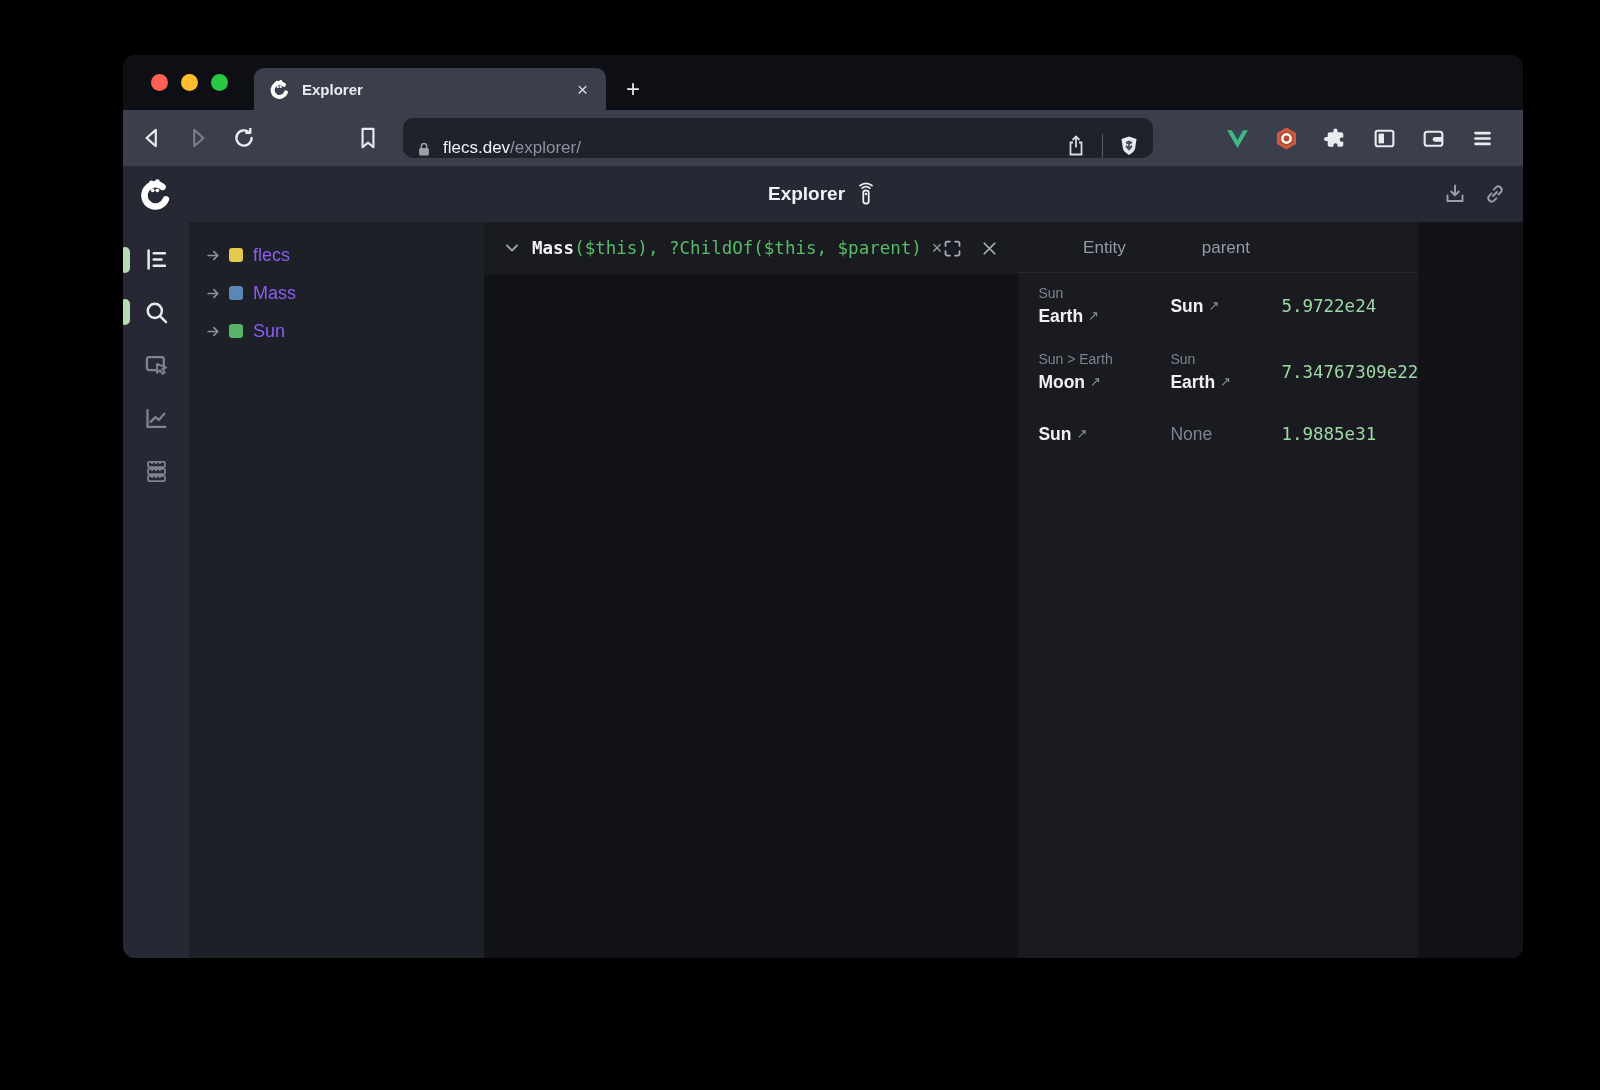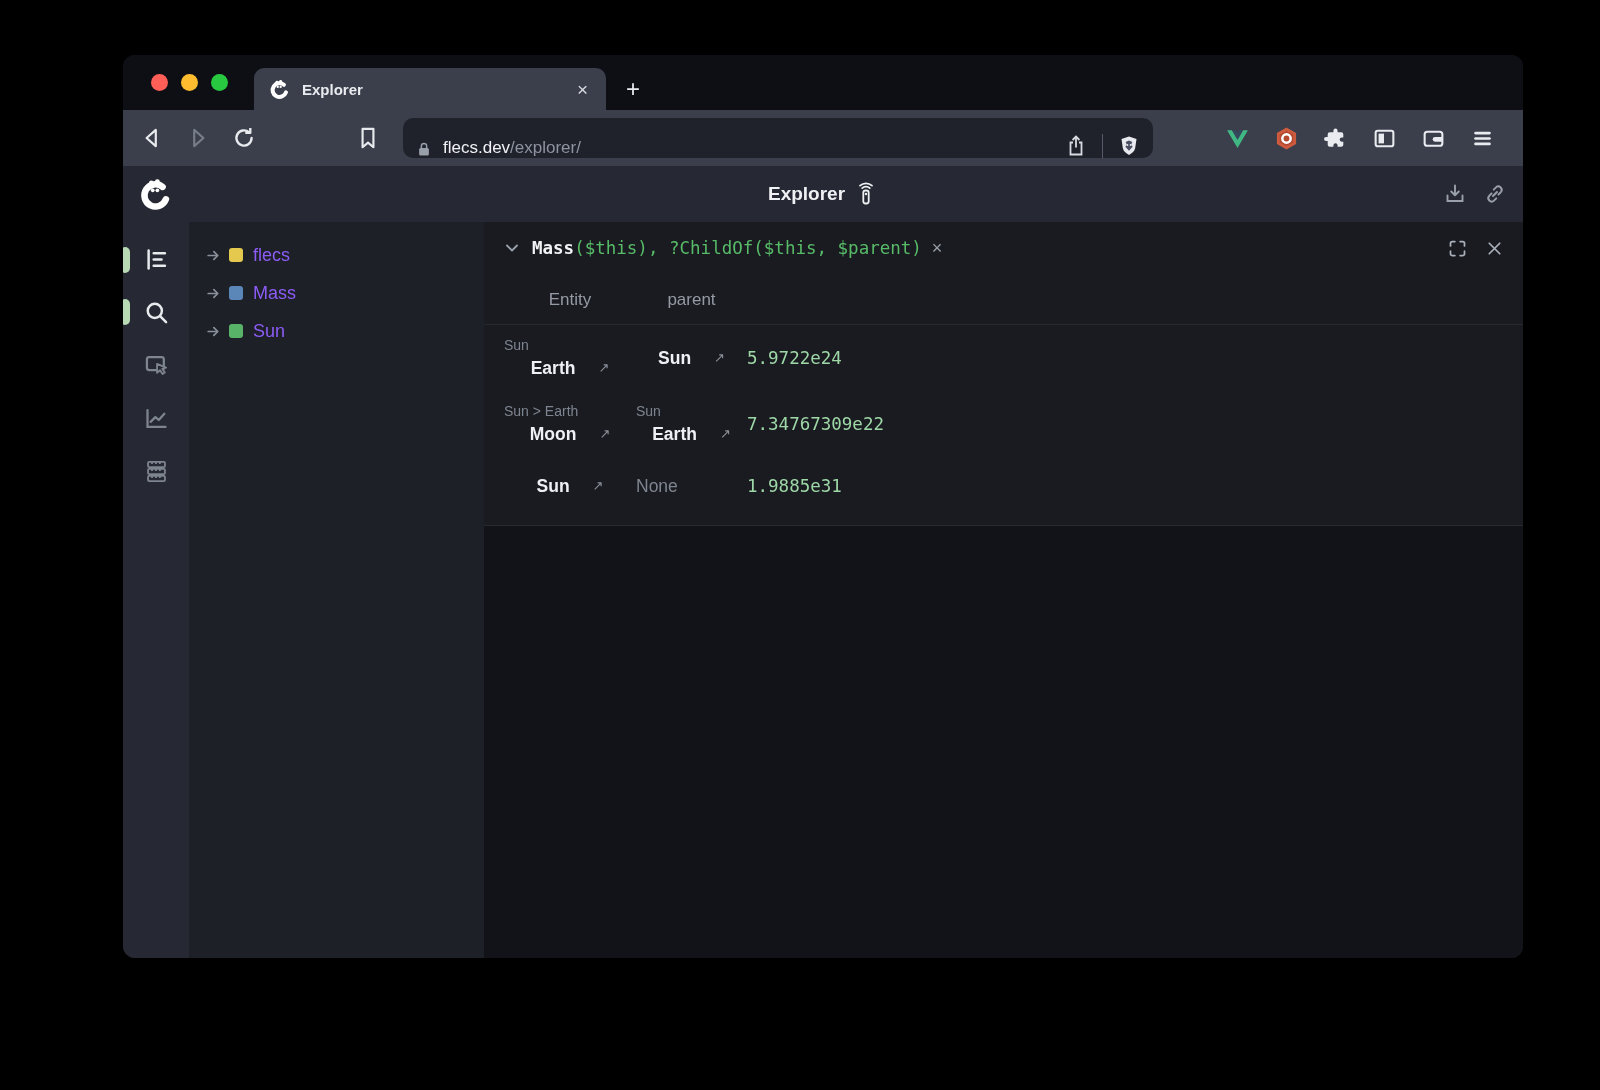--- a/index.html
+++ b/index.html
@@ -55,42 +55,42 @@
   .sb-icon.dim { color:#7e8490; }
   .pill { position:absolute; left:-3px; width:10px; height:26px; border-radius:5px; background:#b7d9b4; }
   .pill.p1 { top:25px; } .pill.p2 { top:77px; }
 
   .treepanel { width:295px; background:#1d2027; flex:none; padding-top:14px; }
   .tree-item { height:38px; display:flex; align-items:center; padding-left:16px; }
   .tree-arrow { width:17px; height:17px; color:#8b919c; flex:none; }
   .tree-box { width:14px; height:14px; border-radius:3px; margin-left:7px; flex:none; }
   .tree-label { color:#8b5cf6; font-size:18px; font-weight:500; margin-left:10px; }
 
-  .querypanel { flex:1; display:flex; flex-direction:column; background:#111318; min-width:0; }
+  .querypanel { flex:1; display:flex; flex-direction:row; background:#111318; min-width:0; }
   .qheader { height:52px; background:#191b21; display:flex; align-items:center; padding:0 18px; flex:none; }
   .chev-i { width:20px; height:20px; color:#9aa0aa; flex:none; }
   .qtext { font-family:"DejaVu Sans Mono", monospace; font-size:17.5px; margin-left:10px; white-space:nowrap; }
   .qtext .w { color:#f2f3f5; font-weight:bold; }
   .qtext .g { color:#57bb67; }
   .qclear { color:#9aa0aa; font-size:18px; margin-left:10px; }
   .qh-right { margin-left:auto; display:flex; align-items:center; gap:16px; }
   .qh-icon { width:21px; height:21px; color:#aab0ba; }
 
   .qtable { background:#191b21; flex:none; padding-bottom:10px; }
   .trow { display:flex; padding-left:20px; }
   .thead { padding-top:16px; padding-bottom:14px; }
   .thead .col { color:#959aa4; font-size:17px; font-weight:500;text-align:center; }
   .col-entity { width:132px; flex:none; }
   .col-parent { width:111px; flex:none; }
   .col-mass { flex:1; }
   .tdivider { height:1px; background:#262932; }
   .drow { padding-top:10px; padding-bottom:10px; align-items:center; }
   .cell-stack { display:flex; flex-direction:column; justify-content:center; }
   .crumb { color:#7e848f; font-size:14px; line-height:20px; }
-  .ename { color:#eef0f3; font-size:17.5px; font-weight:600; line-height:26px; display:flex; align-items:center; gap:23px;justify-content:center; }
+  .ename { color:#eef0f3; font-size:17.5px; font-weight:600; line-height:26px; display:flex; align-items:center; gap:5px; }
   .none-val { color:#7e848f; font-size:17.5px; }
   .link-arrow { color:#8a8f99; font-size:13px; font-weight:400; }
   .mass { font-family:"DejaVu Sans Mono", monospace; font-size:17.5px; color:#9fd8a7; }
   .qempty { flex:1; background:#111318; }
 
   svg { display:block; width:100%; height:100%; }
 </style>
 </head>
 <body>
 

